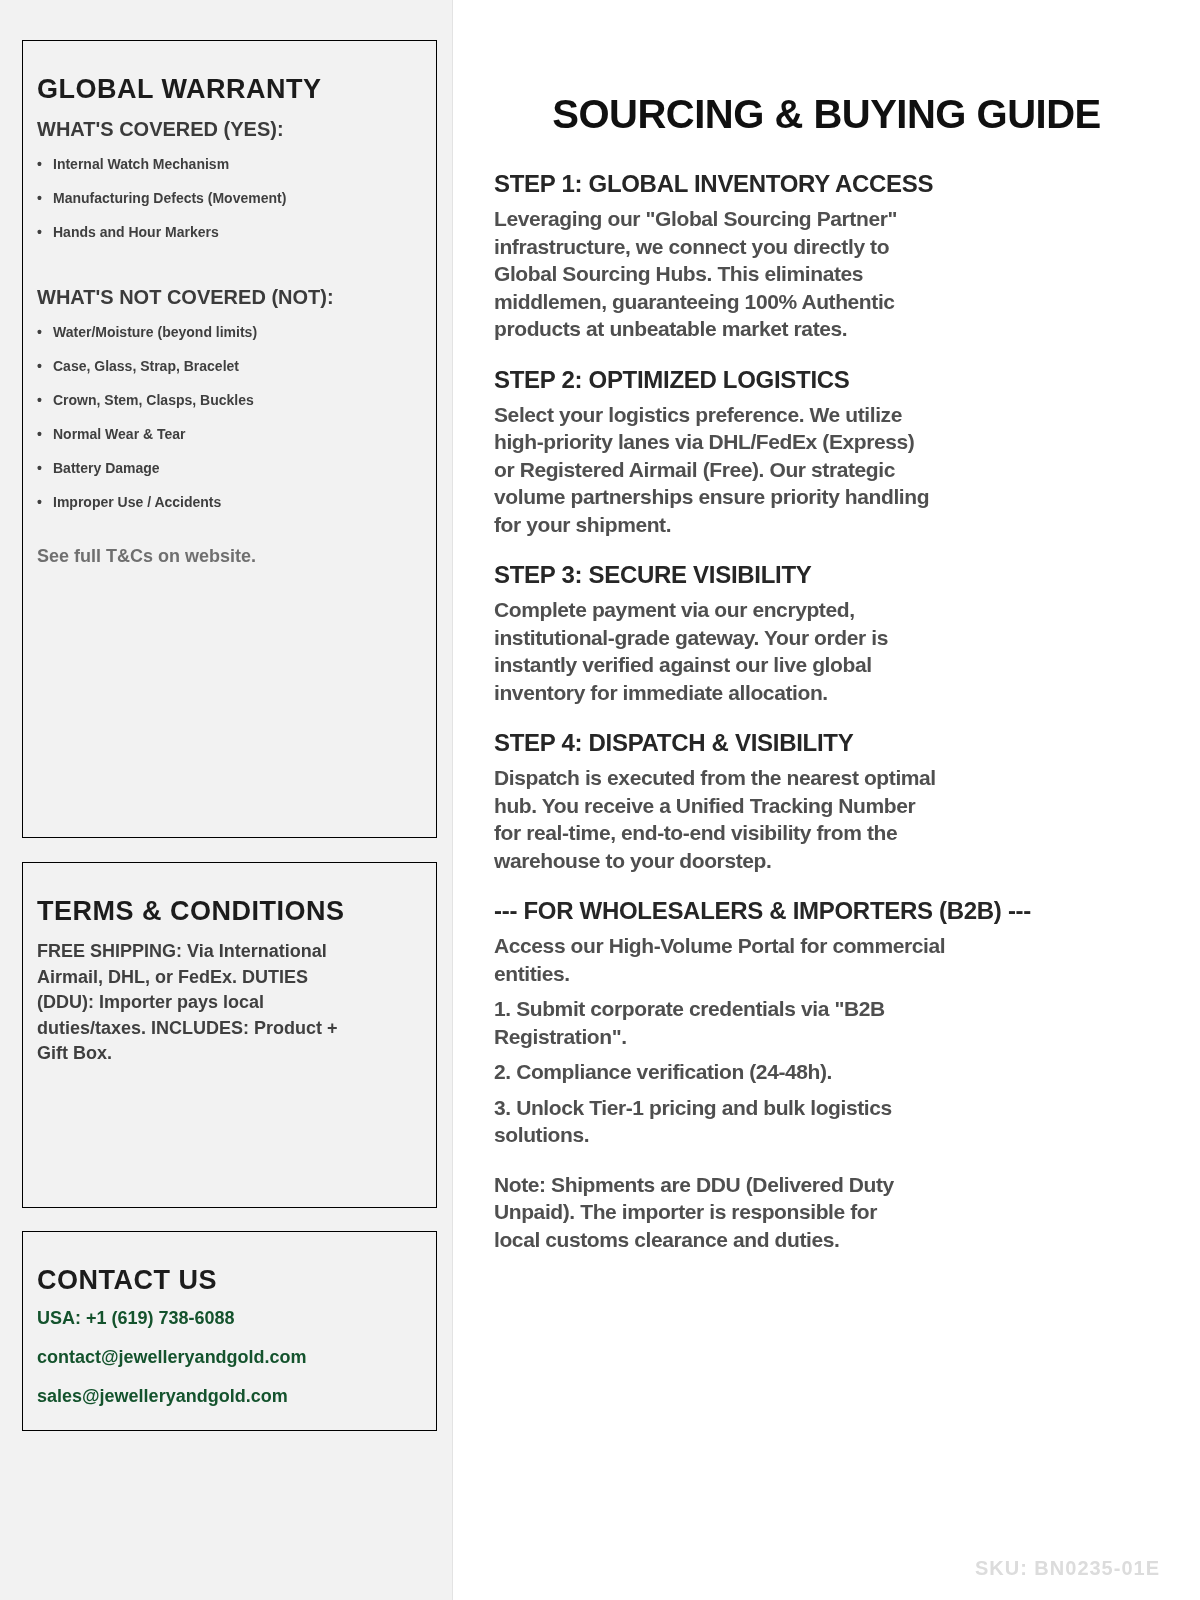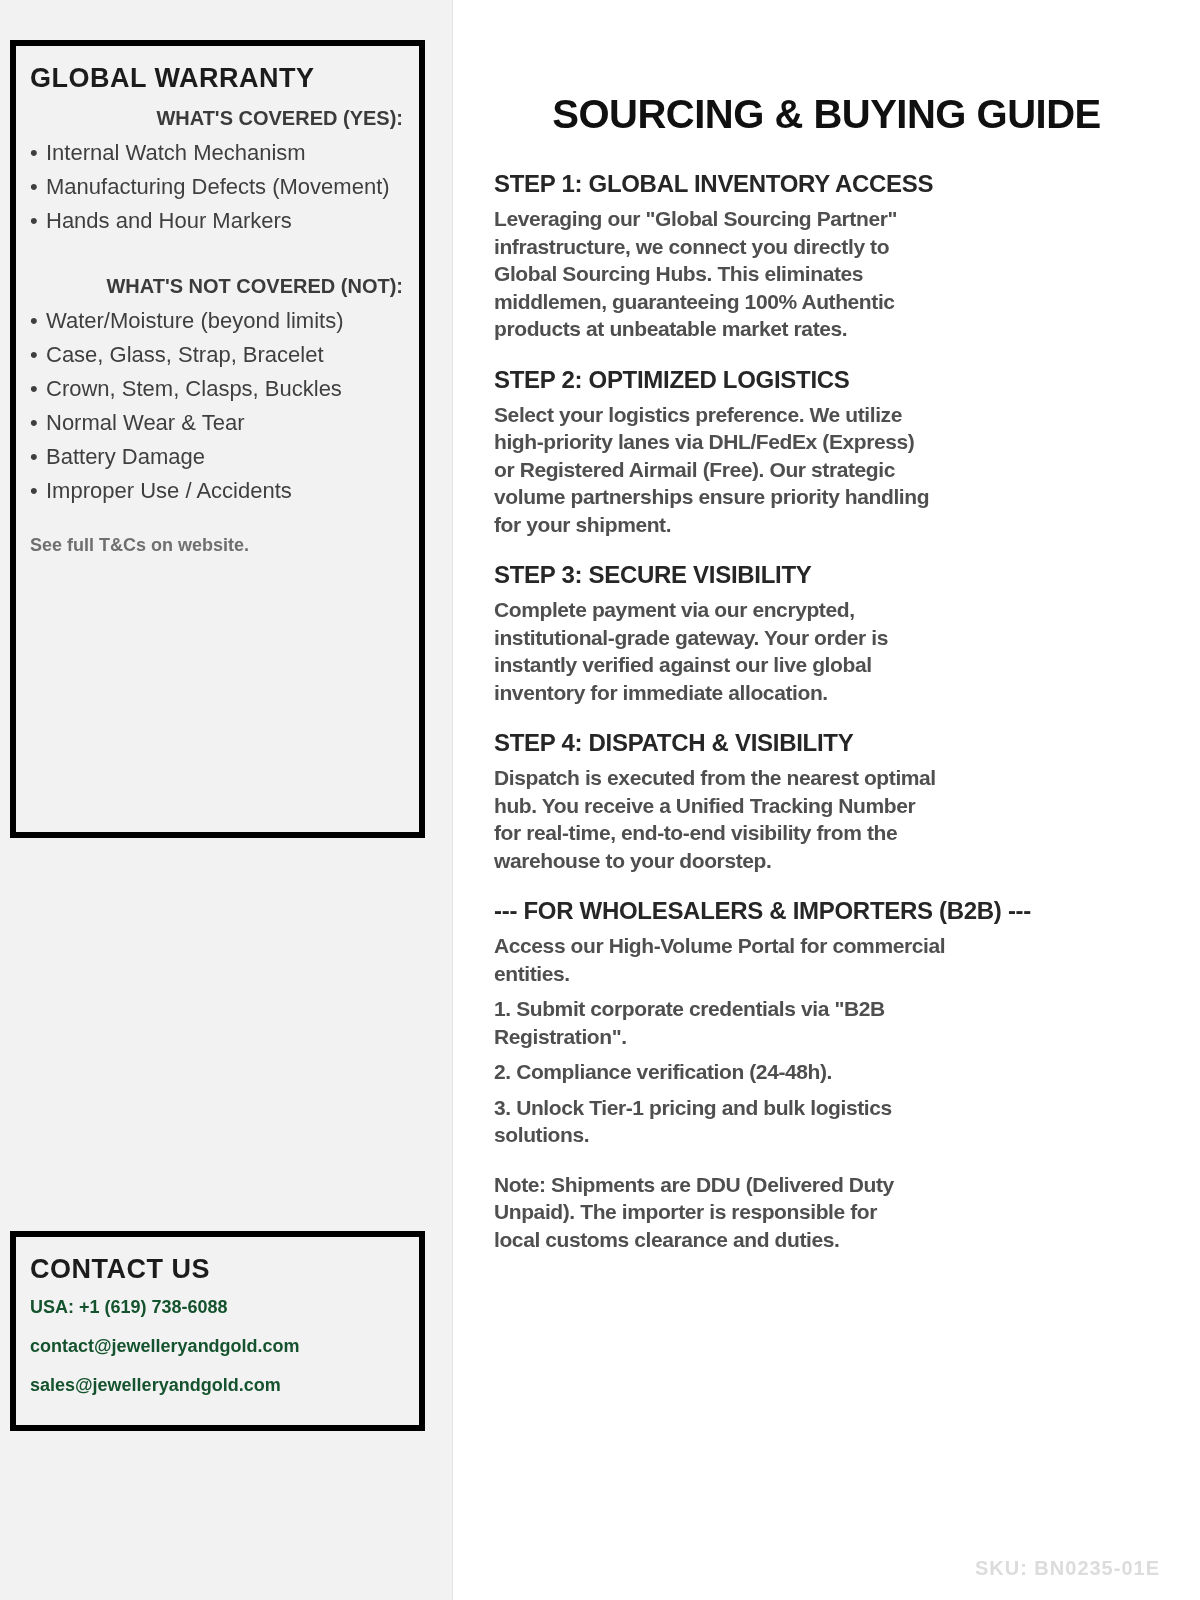--- a/index.html
+++ b/index.html
@@ -23,57 +23,56 @@
   .sidebar {
     position: absolute;
     left: 0; top: 0;
     width: 453px; height: 1600px;
     background: #f2f2f2;
     border-right: 1px solid #e3e3e3;
     box-sizing: border-box;
   }
   .side-box {
     position: absolute;
-    left: 10px;
+    left: 22px;
     width: 415px;
     box-sizing: border-box;
-    border: 6px solid #000000;
-    padding: 16px 16px 0 14px;
+    border: 1px solid #000000;
+    padding: 32px 16px 0 14px;
   }
   .box-warranty { top: 40px;  height: 798px; }
   .box-terms    { top: 862px; height: 346px; }
   .box-contact  { top: 1231px; height: 200px; }
 
   .side-title {
     margin: 0;
     font-size: 27px;
     line-height: 32px;
     font-weight: 700;
     letter-spacing: 0.5px;
     color: #1c1c1c;
   }
   .side-subhead {
     margin: 12px 0 0 0;
     font-size: 20px;
     line-height: 24px;
     font-weight: 700;
     color: #3b3b3b;
-    text-align: right;
   }
   .side-list {
     list-style: none;
     margin: 6px 0 0 0;
     padding: 0;
   }
   .side-list li {
     position: relative;
     padding: 8px 0 8px 16px;
-    font-size: 22px;
+    font-size: 14px;
     line-height: 18px;
-    font-weight: 400;
+    font-weight: 700;
     color: #3f3f3f;
   }
   .side-list li::before {
     content: "\2022";
     position: absolute;
     left: 0;
     color: #3f3f3f;
   }
   .gap-top { margin-top: 36px; }
   .side-footnote {
@@ -185,20 +184,28 @@
         <li>Case, Glass, Strap, Bracelet</li>
         <li>Crown, Stem, Clasps, Buckles</li>
         <li>Normal Wear &amp; Tear</li>
         <li>Battery Damage</li>
         <li>Improper Use / Accidents</li>
       </ul>
 
       <p class="side-footnote">See full T&amp;Cs on website.</p>
     </div>
 
+    <div class="side-box box-terms">
+      <h2 class="side-title">TERMS &amp; CONDITIONS</h2>
+      <p class="side-body">FREE SHIPPING: Via International
+Airmail, DHL, or FedEx.  DUTIES
+(DDU): Importer pays local
+duties/taxes.  INCLUDES: Product +
+Gift Box.</p>
+    </div>
 
     <div class="side-box box-contact">
       <h2 class="side-title">CONTACT US</h2>
       <p class="contact-line first">USA: +1 (619) 738-6088</p>
       <p class="contact-line">contact@jewelleryandgold.com</p>
       <p class="contact-line">sales@jewelleryandgold.com</p>
     </div>
 
   </div>
 

